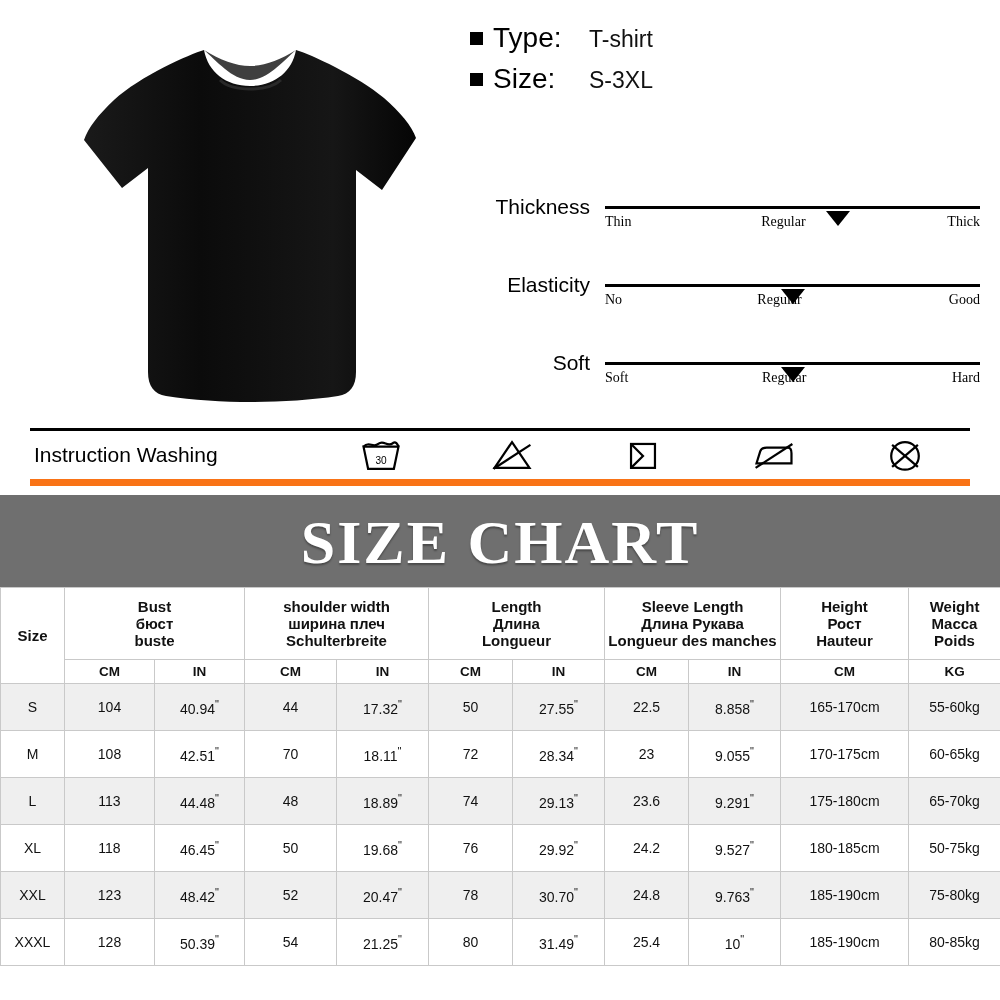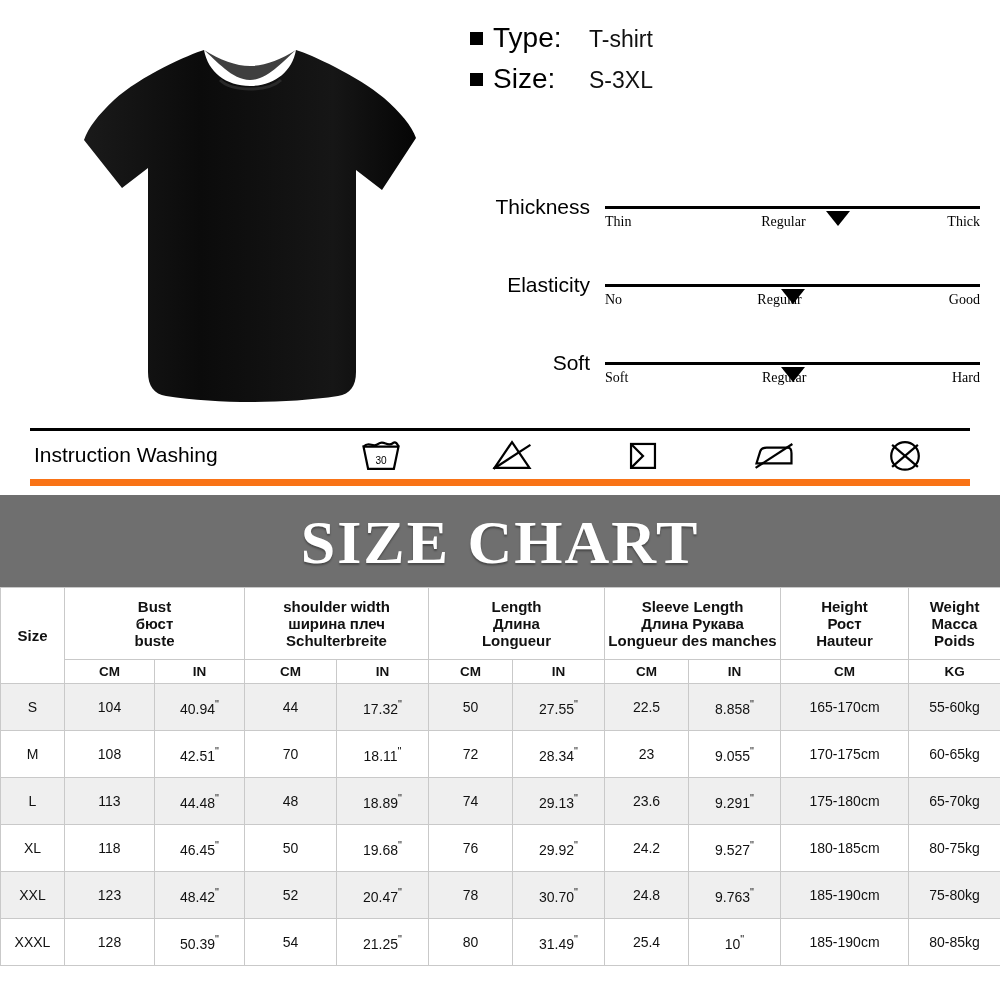--- a/index.html
+++ b/index.html
@@ -384,21 +384,21 @@
           <td class="size-cell">XL</td>
           <td>118</td>
           <td>46.45<span class="sup">"</span></td>
           <td>50</td>
           <td>19.68<span class="sup">"</span></td>
           <td>76</td>
           <td>29.92<span class="sup">"</span></td>
           <td>24.2</td>
           <td>9.527<span class="sup">"</span></td>
           <td>180-185cm</td>
-          <td>80-75kg</td>
+          <td>50-75kg</td>
         </tr>
         <tr>
           <td class="size-cell">XXL</td>
           <td>123</td>
           <td>48.42<span class="sup">"</span></td>
           <td>52</td>
           <td>20.47<span class="sup">"</span></td>
           <td>78</td>
           <td>30.70<span class="sup">"</span></td>
           <td>24.8</td>

